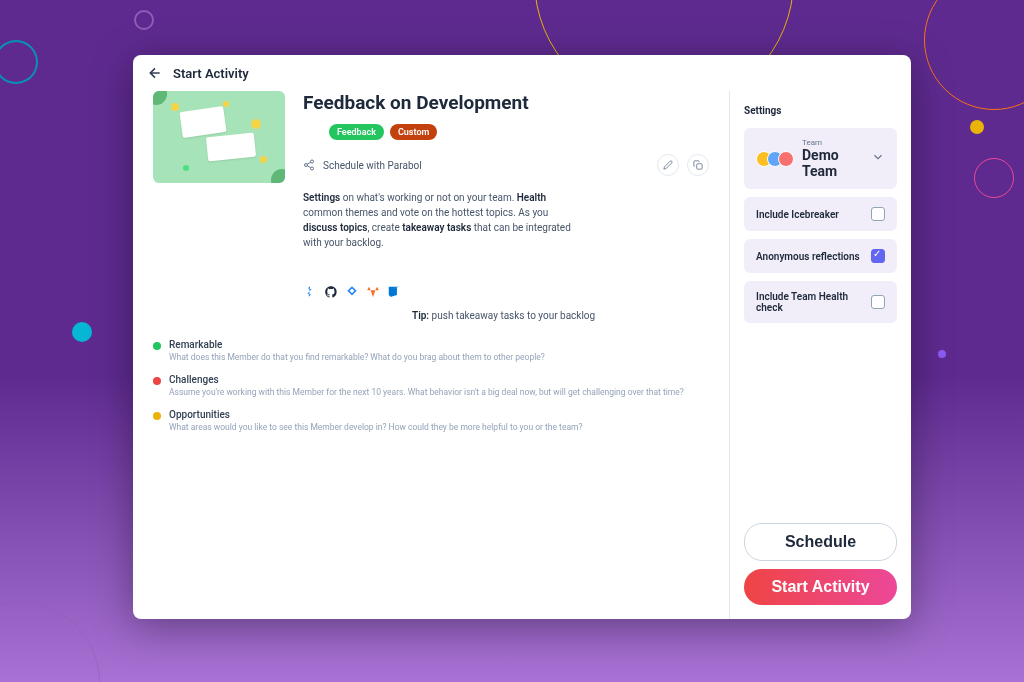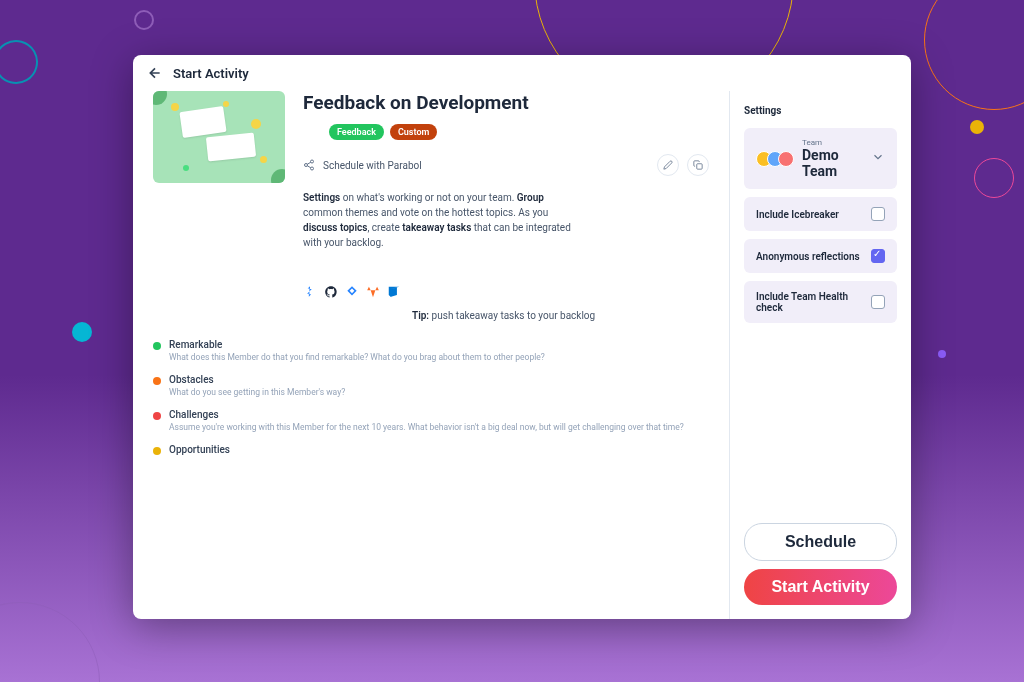--- a/index.html
+++ b/index.html
@@ -237,21 +237,21 @@
           </div>
           <div class="icon-btn">
             <svg width="10" height="10" viewBox="0 0 24 24" fill="none" stroke="currentColor" stroke-width="2">
                 <rect x="9" y="9" width="13" height="13" rx="2"></rect>
                 <path d="M5 15H4a2 2 0 0 1-2-2V4a2 2 0 0 1 2-2h9a2 2 0 0 1 2 2v1"></path>
               </svg>
           </div>
         </div>
 
         <p class="description">
-          <b>Settings</b><span> on what's working or not on your team. </span><b>Group</b><span> common themes and vote on the hottest topics. As you </span><b>discuss topics</b><span>, create </span><b>takeaway tasks</b><span> that can be integrated with your backlog.</span>
+          <b>Settings</b><span> on what's working or not on your team. </span><b>Health</b><span> common themes and vote on the hottest topics. As you </span><b>discuss topics</b><span>, create </span><b>takeaway tasks</b><span> that can be integrated with your backlog.</span>
         </p>
 
         <div class="integrations">
           <span class="int-icon">
               <svg width="14" height="14" viewBox="0 0 24 24">
                 <path fill="#2684ff" d="M12 2l-4 4h3v5l-4 4h3v5l4-4h-3V11l4-4h-3V2z"></path>
               </svg>
             </span>
           <span class="int-icon">
               <svg width="14" height="14" viewBox="0 0 24 24" fill="#1e293b">
@@ -276,32 +276,28 @@
           <span class="tip-text"><b>Tip:</b><span> push takeaway tasks to your backlog</span></span>
         </div>
 
         <div class="prompts">
           <div class="prompt">
             <div class="prompt-dot dot-green"></div>
             <div class="prompt-title">Remarkable</div>
             <div class="prompt-desc">What does this Member do that you find remarkable? What do you brag about them to other people?</div>
           </div>
           <div class="prompt">
-            <div class="prompt-dot dot-orange"></div>
-            <div class="prompt-title">Obstacles</div>
-            <div class="prompt-desc">What do you see getting in this Member's way?</div>
-          </div>
-          <div class="prompt">
             <div class="prompt-dot dot-red"></div>
             <div class="prompt-title">Challenges</div>
             <div class="prompt-desc">Assume you're working with this Member for the next 10 years. What behavior isn't a big deal now, but will get challenging over that time?</div>
           </div>
           <div class="prompt">
             <div class="prompt-dot dot-yellow"></div>
             <div class="prompt-title">Opportunities</div>
+            <div class="prompt-desc">What areas would you like to see this Member develop in? How could they be more helpful to you or the team?</div>
           </div>
         </div>
       </div>
     </div>
 
     <div class="sidebar">
       <div class="sidebar-title">Settings</div>
 
       <div class="setting-item team-item">
         <div class="team-avatars">

